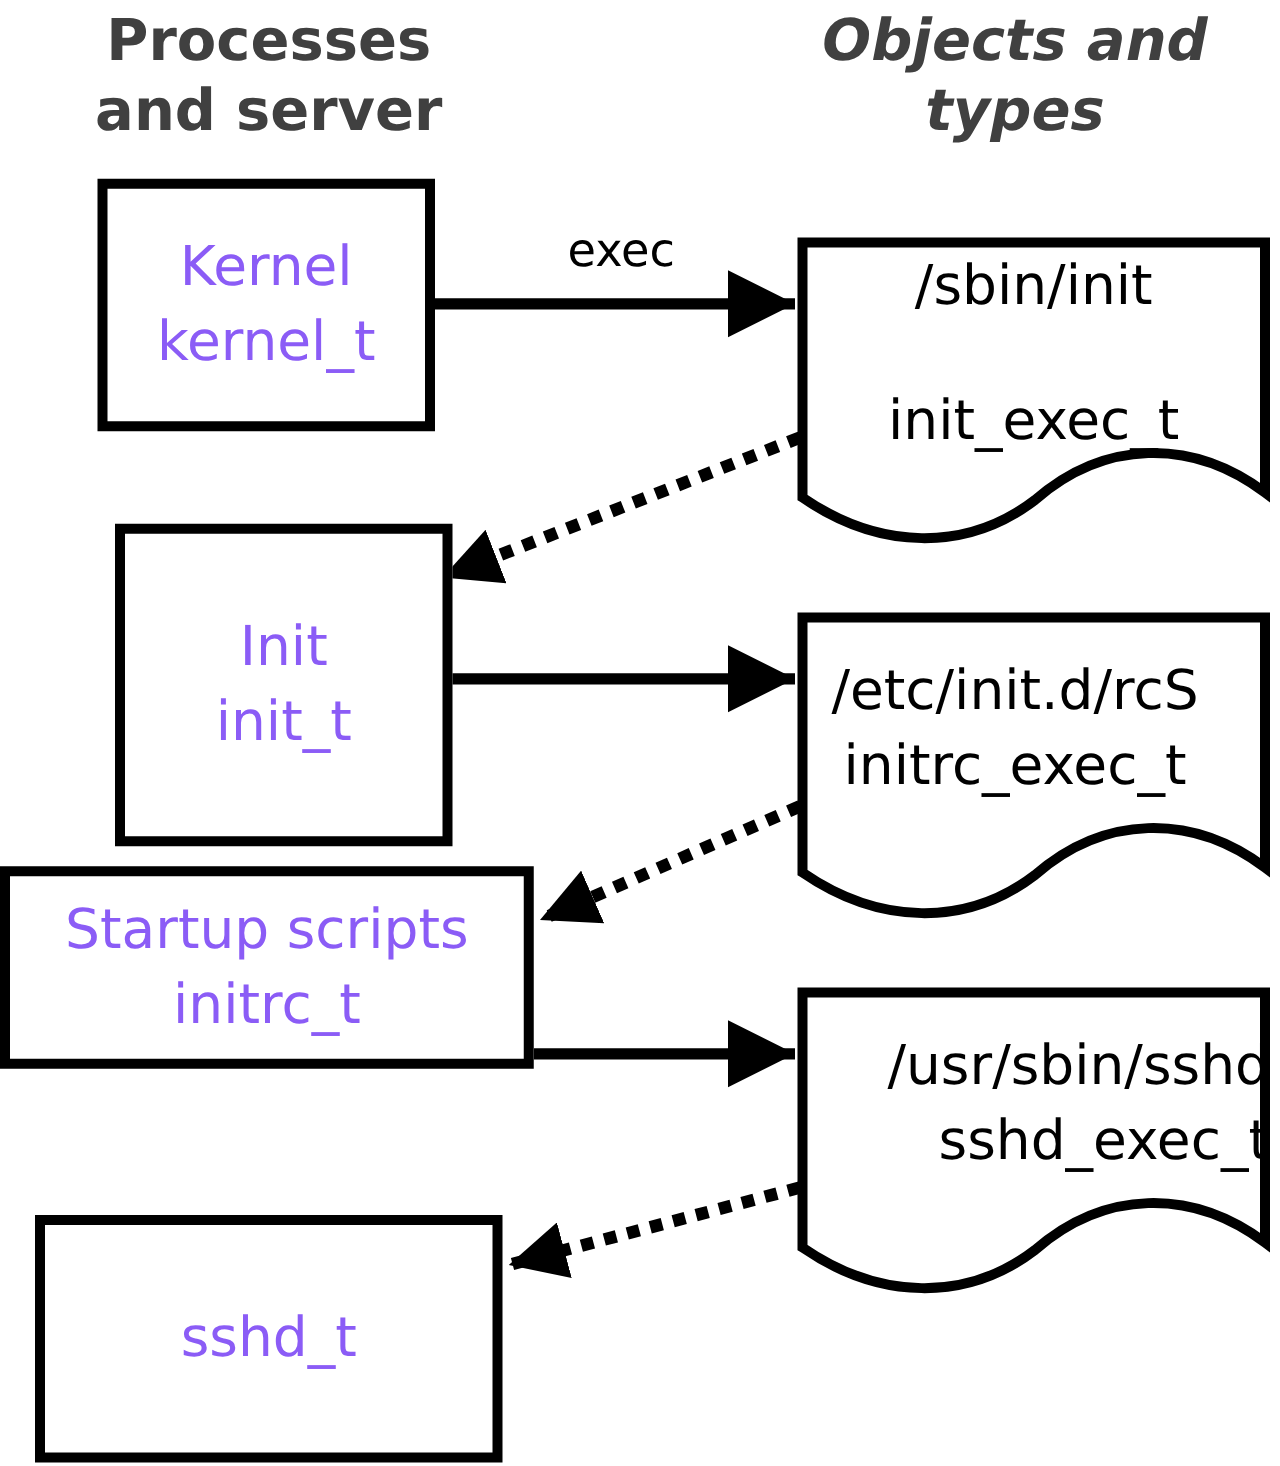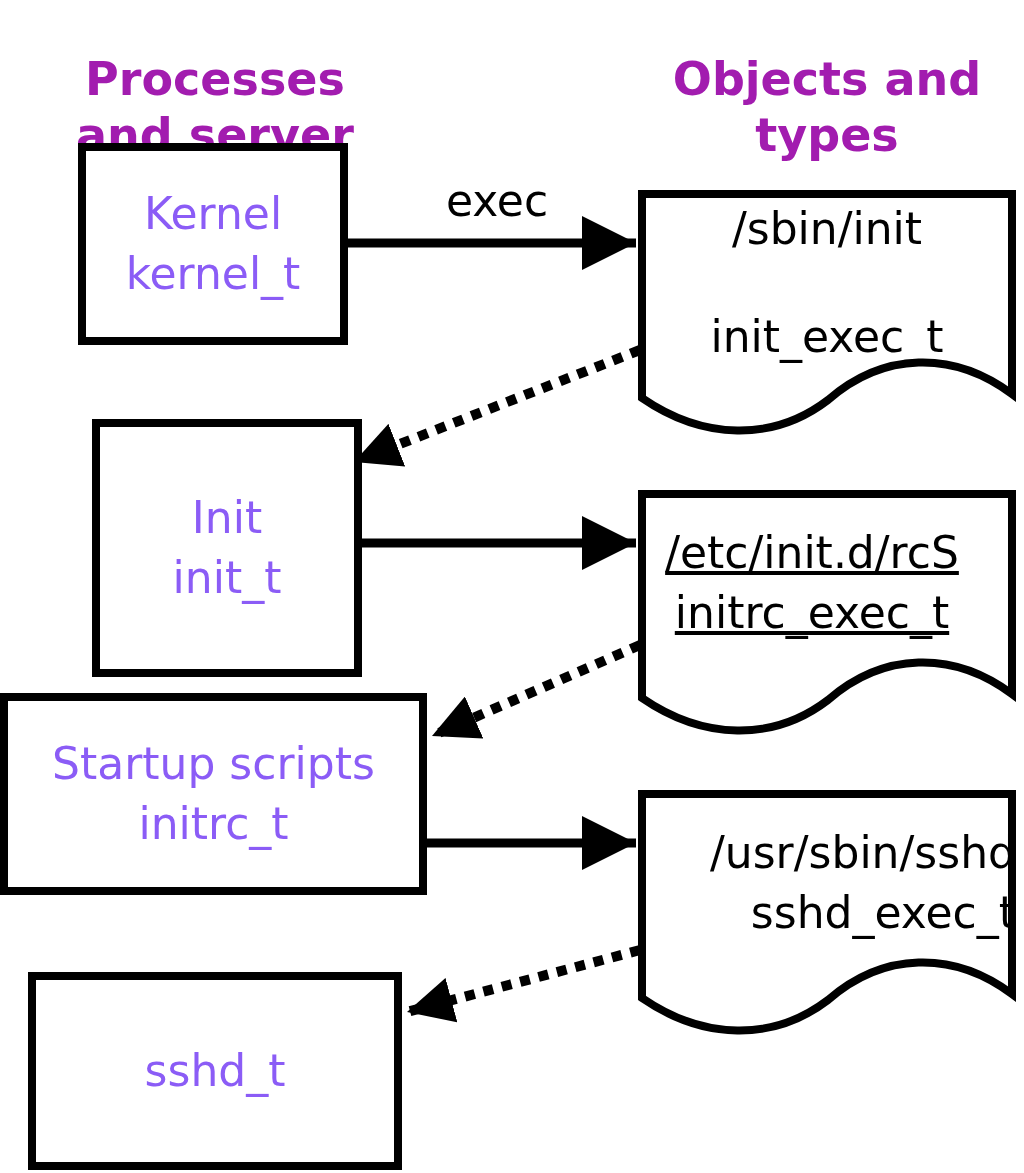--- a/index.html
+++ b/index.html
@@ -20,22 +20,21 @@
     position: absolute;
     left: 0;
     top: 0;
   }
   .heading {
     position: absolute;
     text-align: center;
     font-size: 46px;
     font-weight: bold;
     line-height: 56px;
-    color: #a21caf;
-    margin-top: 47px;
+    color: #404040;
   }
   .pbox {
     position: absolute;
     box-sizing: border-box;
     border: 8px solid #000;
     background: #ffffff;
     display: flex;
     flex-direction: column;
     align-items: center;
     justify-content: center;
@@ -52,21 +51,21 @@
     justify-content: center;
     text-align: center;
     font-size: 44px;
     line-height: 60px;
     color: #000;
     pointer-events: none;
   }
   .edge-label {
     position: absolute;
     text-align: center;
-    font-size: 44px;
+    font-size: 37px;
     line-height: 50px;
     color: #000;
   }
 </style>
 </head>
 <body>
 
 <div class="canvas">
 
   <svg class="shapes" width="1024" height="1173" viewBox="0 0 1024 1173">
@@ -95,46 +94,46 @@
 
     <line x1="640" y1="350" x2="354" y2="462" stroke="#000" stroke-width="10" stroke-dasharray="10 9" marker-end="url(#headDotted)"></line>
     <line x1="640" y1="645" x2="432" y2="736" stroke="#000" stroke-width="10" stroke-dasharray="10 9" marker-end="url(#headDotted)"></line>
     <line x1="640" y1="950" x2="407" y2="1012" stroke="#000" stroke-width="10" stroke-dasharray="10 9" marker-end="url(#headDotted)"></line>
   </svg>
 
   <div class="heading" style="left:30px; top:4px; width:370px;">
     <div>Processes</div>
     <div>and server</div>
   </div>
-  <div class="heading" style="left:637px; top:4px; width:380px;">
+  <div class="heading" style="left:622px; top:4px; width:380px;font-style:italic;">
     <div>Objects and</div>
     <div>types</div>
   </div>
 
   <div class="pbox" style="left:78px; top:143px; width:270px; height:202px;">
     <div>Kernel</div>
     <div>kernel_t</div>
   </div>
   <div class="pbox" style="left:92px; top:419px; width:270px; height:258px;">
     <div>Init</div>
     <div>init_t</div>
   </div>
-  <div class="pbox" style="left:0px; top:693px; width:427px; height:202px;">
+  <div class="pbox" style="left:0px; top:693px; width:427px; height:162px;">
     <div>Startup scripts</div>
     <div>initrc_t</div>
   </div>
   <div class="pbox" style="left:28px; top:972px; width:374px; height:198px;">
     <div>sshd_t</div>
   </div>
 
   <div class="doctext" style="left:638px; top:190px; width:378px; height:185px;gap:48px;">
     <div>/sbin/init</div>
     <div>init_exec_t</div>
   </div>
-  <div class="doctext" style="left:638px; top:490px; width:348px; height:185px;text-decoration:underline;">
+  <div class="doctext" style="left:638px; top:490px; width:348px; height:185px;">
     <div>/etc/init.d/rcS</div>
     <div>initrc_exec_t</div>
   </div>
   <div class="doctext" style="left:638px; top:790px; width:378px; height:185px;align-items:flex-end;">
     <div>/usr/sbin/sshd</div>
     <div>sshd_exec_t</div>
   </div>
 
   <div class="edge-label" style="left:437px; top:176px; width:120px;">exec</div>
 

